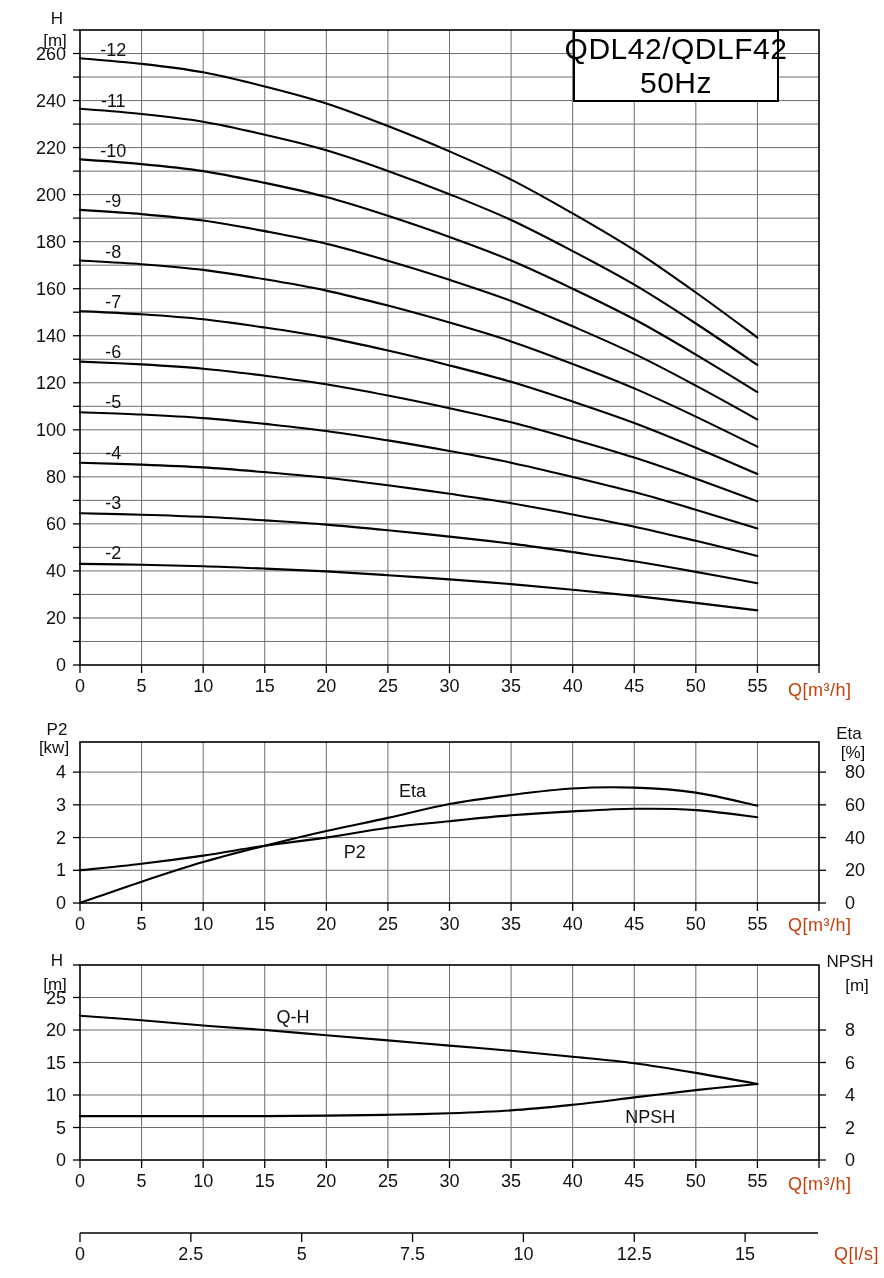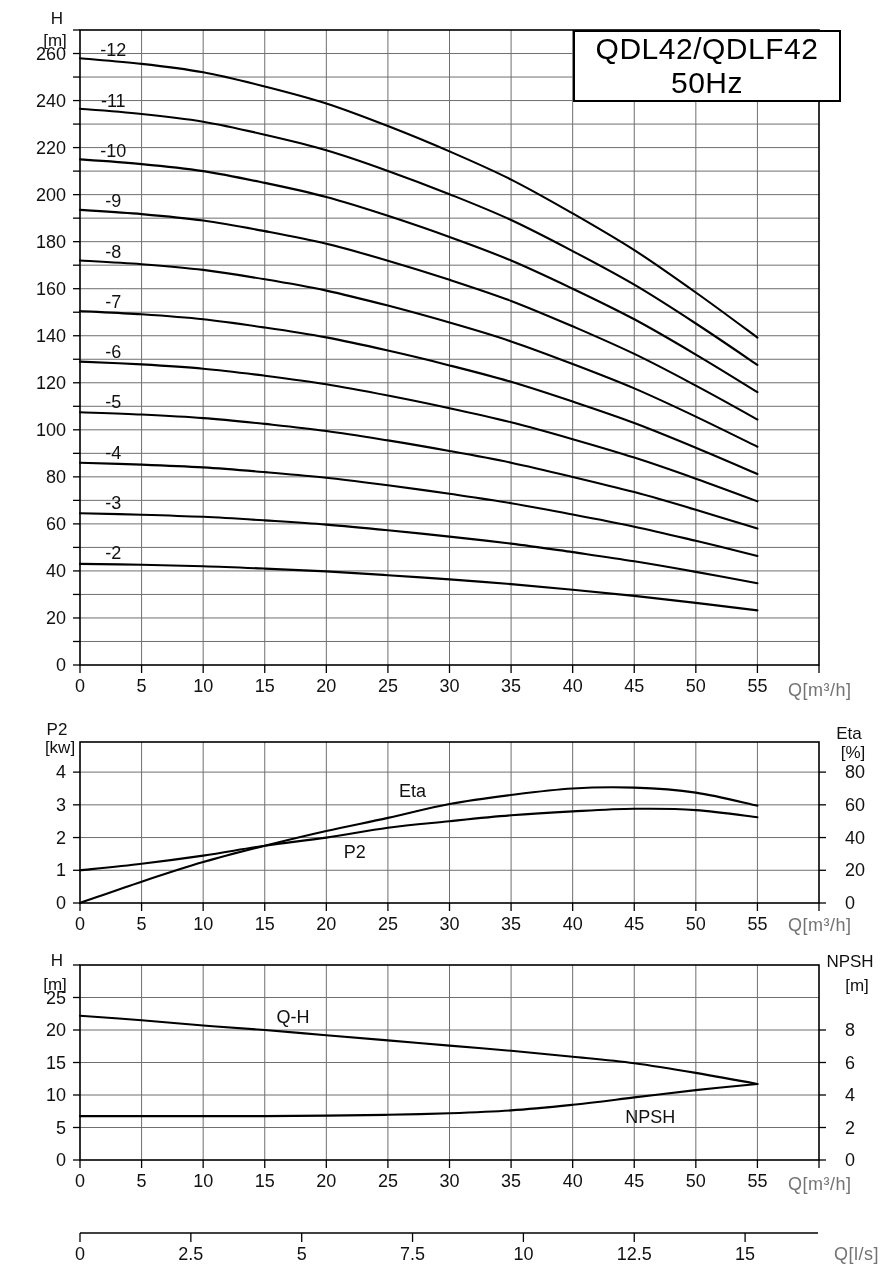--- a/index.html
+++ b/index.html
@@ -7,24 +7,24 @@
     position:relative;width:884px;height:1278px;background:#ffffff;
     font-family:"Liberation Sans",sans-serif;color:#111;overflow:hidden;
   }
   svg.canvas{position:absolute;left:0;top:0;font-family:"Liberation Sans",sans-serif;}
   .lbl{
     position:absolute;transform:translate(-50%,-50%);
     font-size:17px;line-height:1;white-space:nowrap;color:#111;
   }
   .qlbl{
     position:absolute;transform:translate(0,-50%);
-    font-size:18px;line-height:1;white-space:nowrap;color:#737373;letter-spacing:0.5px;
+    font-size:18px;line-height:1;white-space:nowrap;color:#c2410c;letter-spacing:0.5px;
   }
   .titlebox{
-    position:absolute;left:573px;top:30px;width:268px;height:72px;
+    position:absolute;left:573px;top:30px;width:206px;height:72px;
     box-sizing:border-box;background:#ffffff;border:2px solid #000;
     display:flex;flex-direction:column;align-items:center;justify-content:center;
     font-size:30px;line-height:34px;letter-spacing:0.5px;color:#000;
   }
 </style>
 </head>
 <body>
 
 <div class="page">
 
@@ -310,21 +310,21 @@
   <div class="lbl" style="left:57px;top:18px">H</div>
   <div class="lbl" style="left:55px;top:40px">[m]</div>
   <div class="qlbl" style="left:788px;top:690px">Q[m³/h]</div>
 
   <div class="titlebox">
     <div>QDL42/QDLF42</div>
     <div>50Hz</div>
   </div>
 
   <div class="lbl" style="left:57px;top:729px">P2</div>
-  <div class="lbl" style="left:60px;top:747px">[kw]</div>
+  <div class="lbl" style="left:54px;top:747px">[kw]</div>
   <div class="lbl" style="left:849px;top:733px">Eta</div>
   <div class="lbl" style="left:853px;top:752px">[%]</div>
   <div class="qlbl" style="left:788px;top:925px">Q[m³/h]</div>
 
   <div class="lbl" style="left:57px;top:960px">H</div>
   <div class="lbl" style="left:55px;top:984px">[m]</div>
   <div class="lbl" style="left:850px;top:961px">NPSH</div>
   <div class="lbl" style="left:857px;top:985px">[m]</div>
   <div class="qlbl" style="left:788px;top:1184px">Q[m³/h]</div>
 

